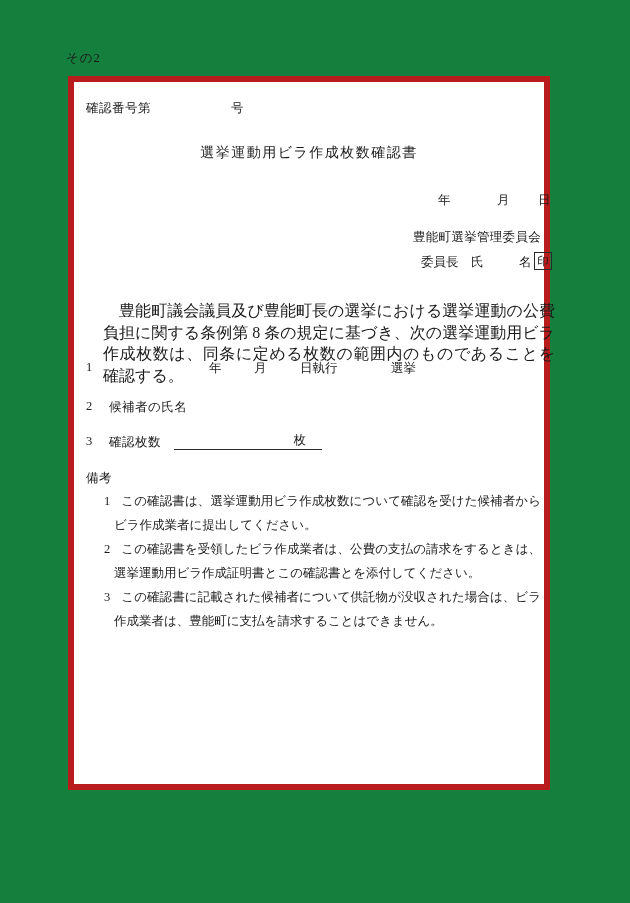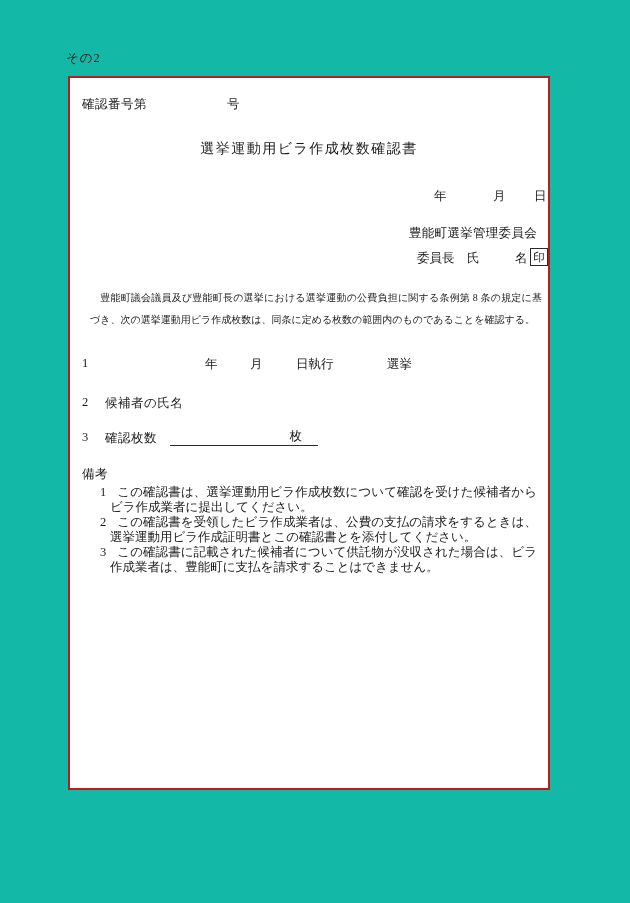--- a/index.html
+++ b/index.html
@@ -4,40 +4,40 @@
 <style>
   html, body {
     margin: 0;
     padding: 0;
     background: #ffffff;
   }
   .page {
     position: relative;
     width: 630px;
     height: 903px;
-    background: #14b8a6;
+    background: #15803d;
     font-family: "Liberation Serif", "DejaVu Serif", serif;
     color: #1a1a1a;
     overflow: hidden;
   }
   .corner-label {
     position: absolute;
     left: 66px;
     top: 50px;
     font-size: 12.5px;
     letter-spacing: 1px;
   }
   .form-box {
     position: absolute;
     left: 68px;
     top: 76px;
     width: 482px;
     height: 714px;
     box-sizing: border-box;
-    border: 2px solid #b91c1c;
+    border: 6px solid #b91c1c;
     background: #ffffff;
   }
   .form-box * { font-size: 12.5px; }
 
   .conf-line { position: absolute; left: 12px; top: 18px; letter-spacing: 0.5px; }
   .conf-suffix { position: absolute; left: 145px; top: 0; }
 
   .form-title {
     position: absolute;
     left: 0; right: 0;
@@ -70,22 +70,22 @@
     font-size: 11.5px;
     line-height: 16px;
     text-align: center;
   }
 
   .body-par {
     position: absolute;
     left: 12px;
     top: 201px;
     width: 452px;
-    margin: 8px;
-    font-size: 10px;
+    margin: 17px;
+    font-size: 16px;
     line-height: 21.5px;
     text-align: justify;
     text-justify: inter-character;
   }
 
   .item { position: absolute; left: 0; width: 100%; height: 18px; }
   .item-1 { top: 278px; }
   .item-2 { top: 317px; }
   .item-3 { top: 352px; }
   .i-num   { position: absolute; left: 12px; }
@@ -105,21 +105,21 @@
     text-align: right;
     padding-right: 16px;
   }
 
   .remarks { position: absolute; left: 12px; top: 386px; width: 455px; }
   .remarks-heading { line-height: 20.5px; letter-spacing: 0.5px; }
   .note {
     margin-left: 28px;
     width: 427px;
     font-size: 12px;
-    line-height: 15px;
+    line-height: 24px;
     text-indent: -10px;
     text-align: justify;
     text-justify: inter-character;
   }
   .n-num { margin-right: 11px; }
 </style>
 </head>
 <body>
 
 <div class="page">

